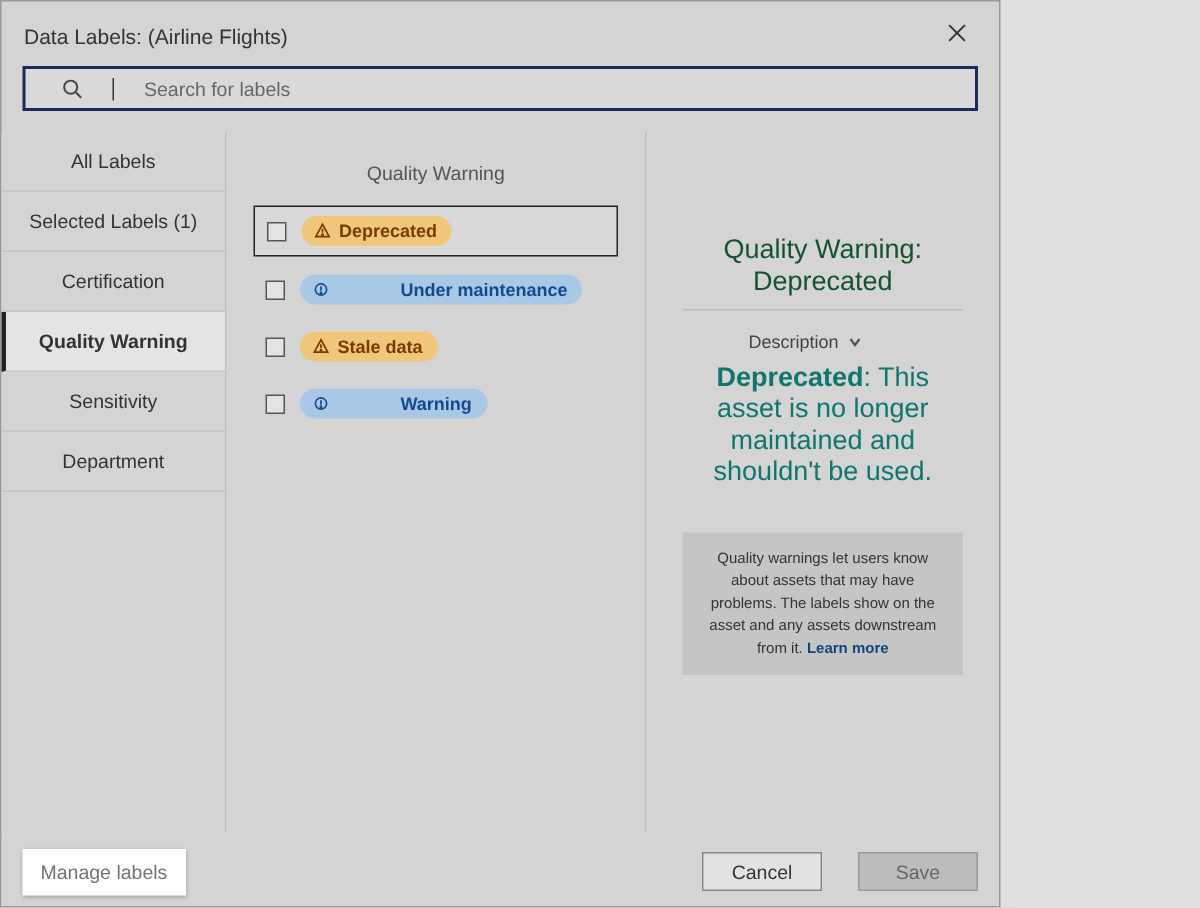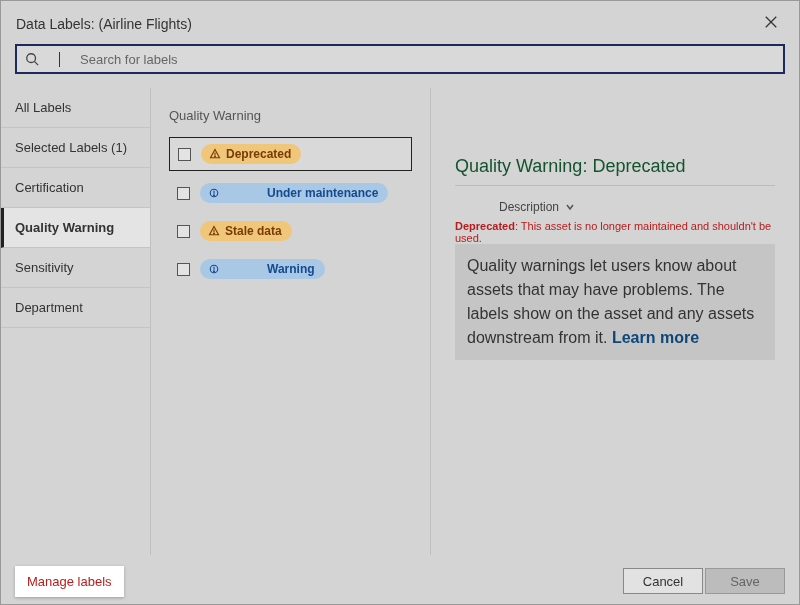--- a/index.html
+++ b/index.html
@@ -9,21 +9,21 @@
     color: #333;
     background: #e0e0e0;
     width: 800px;
     height: 605px;
     overflow: hidden;
     position: relative;
   }
   
   .dialog {
     background: #d4d4d4;
-    width: 800px;
+    width: 667px;
     height: 605px;
     position: relative;
     border: 1px solid #999;
   }
   .header {
     display: flex;
     align-items: center;
     justify-content: space-between;
     padding: 10px 15px 8px 15px;
   }
@@ -39,37 +39,38 @@
   }
   .search-row {
     padding: 0 14px 14px 14px;
   }
   .search-box {
     display:flex;
     align-items:center;
     gap:20px;
     border: 2px solid #1b2a5b;
     height: 30px;
-    padding: 0 8px;
+    padding: 0 24px;
     background: #d9d9d9;
   }
   .search-icon { width:14px; height:14px; color:#444; flex-shrink:0;}
   .search-input {
     flex:1;
     border:none;
     outline:none;
     background:transparent;
     font-size:13px;
     color:#333;
   }
   .search-input::placeholder { color:#666; }
 
   .body {
     display:flex;
     height: calc(100% - 90px - 46px);
+    text-align: center;
   }
   
   .sidebar {
     width: 150px;
     border-right: 1px solid #bfbfbf;
     background:#d4d4d4;
   }
   .side-item {
     padding: 12px 14px;
     font-size: 13px;
@@ -132,50 +133,50 @@
     margin-top: 48px;
   }
   .detail-divider {
     border-top:1px solid #bbb;
     margin: 8px 0 14px 0;
   }
   .desc-header {
     display:flex;align-items:center;gap:6px;font-size:12px;color:#444;margin-bottom:6px;cursor:pointer;margin-left:44px;
   }
   .chev { width:10px;height:10px;color:#555; transform:rotate(0deg);}
-  .desc-line { font-size:11px;color:#b91c1c;margin-bottom:0;}
+  .desc-line { font-size:18px;color:#0f766e;margin-bottom:30px;}
   .desc-line b { font-weight:600; }
   .infobox {
     background:#c5c5c5;
     padding:10px 12px;
-    font-size:16px;color:#333;line-height:1.5;
+    font-size:10px;color:#333;line-height:1.5;
   }
   .infobox a { color:#0f467a; text-decoration:none; font-weight:600; cursor:pointer;}
 
   
   .footer {
     position:absolute;
     bottom:0;left:0;right:0;
     height:46px;
     display:flex;
     align-items:center;
     justify-content:space-between;
     padding: 0 14px;
     background:#d4d4d4;
   }
   .manage-pill {
     background:#fff;
     padding:8px 12px;
-    color:#b91c1c;
+    color:#737373;
     font-size:13px;
     font-weight:500;
     box-shadow: 0 1px 3px rgba(0,0,0,.25);
     cursor:pointer;
   }
-  .footer-btns { display:flex; gap:2px;}
+  .footer-btns { display:flex; gap:24px;}
   .btn {
     min-width:80px;height:26px;
     border:1px solid #888;background:#e2e2e2;font-size:13px;color:#333;cursor:pointer;
   }
   .btn-primary {
     background:#bcbcbc;color:#666;border:1px solid #999;
   }
 
   
   .caret {

